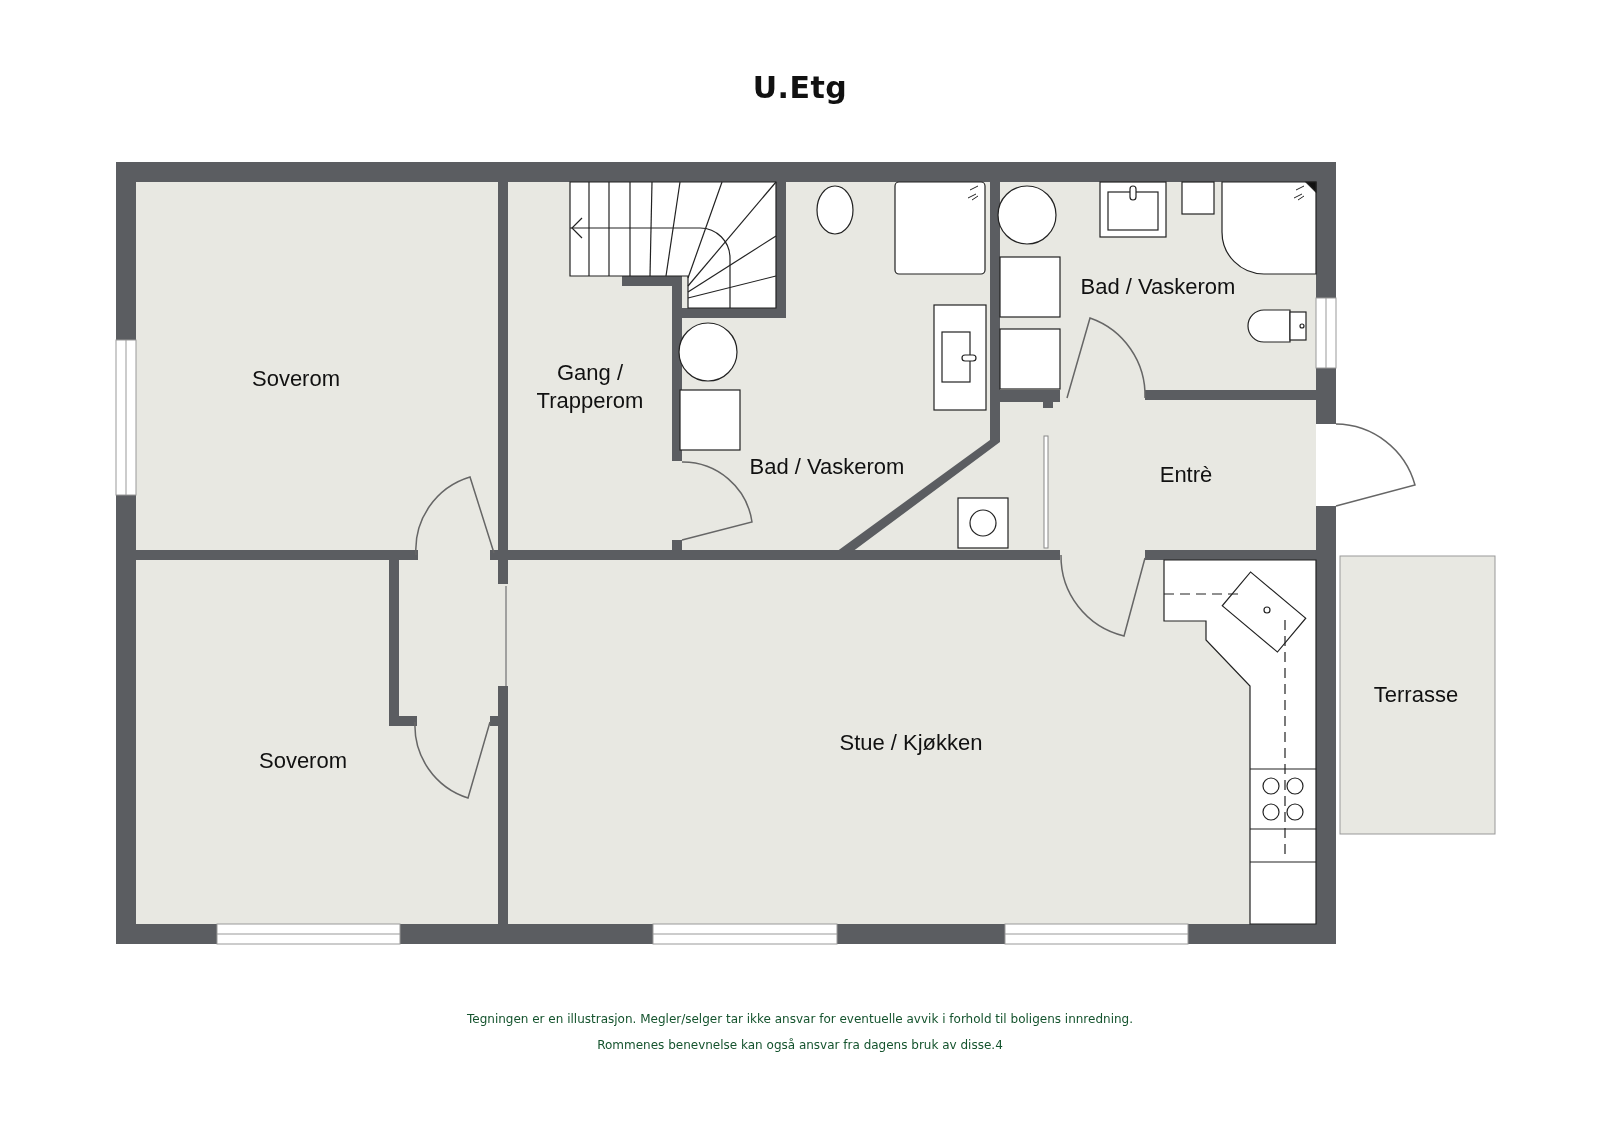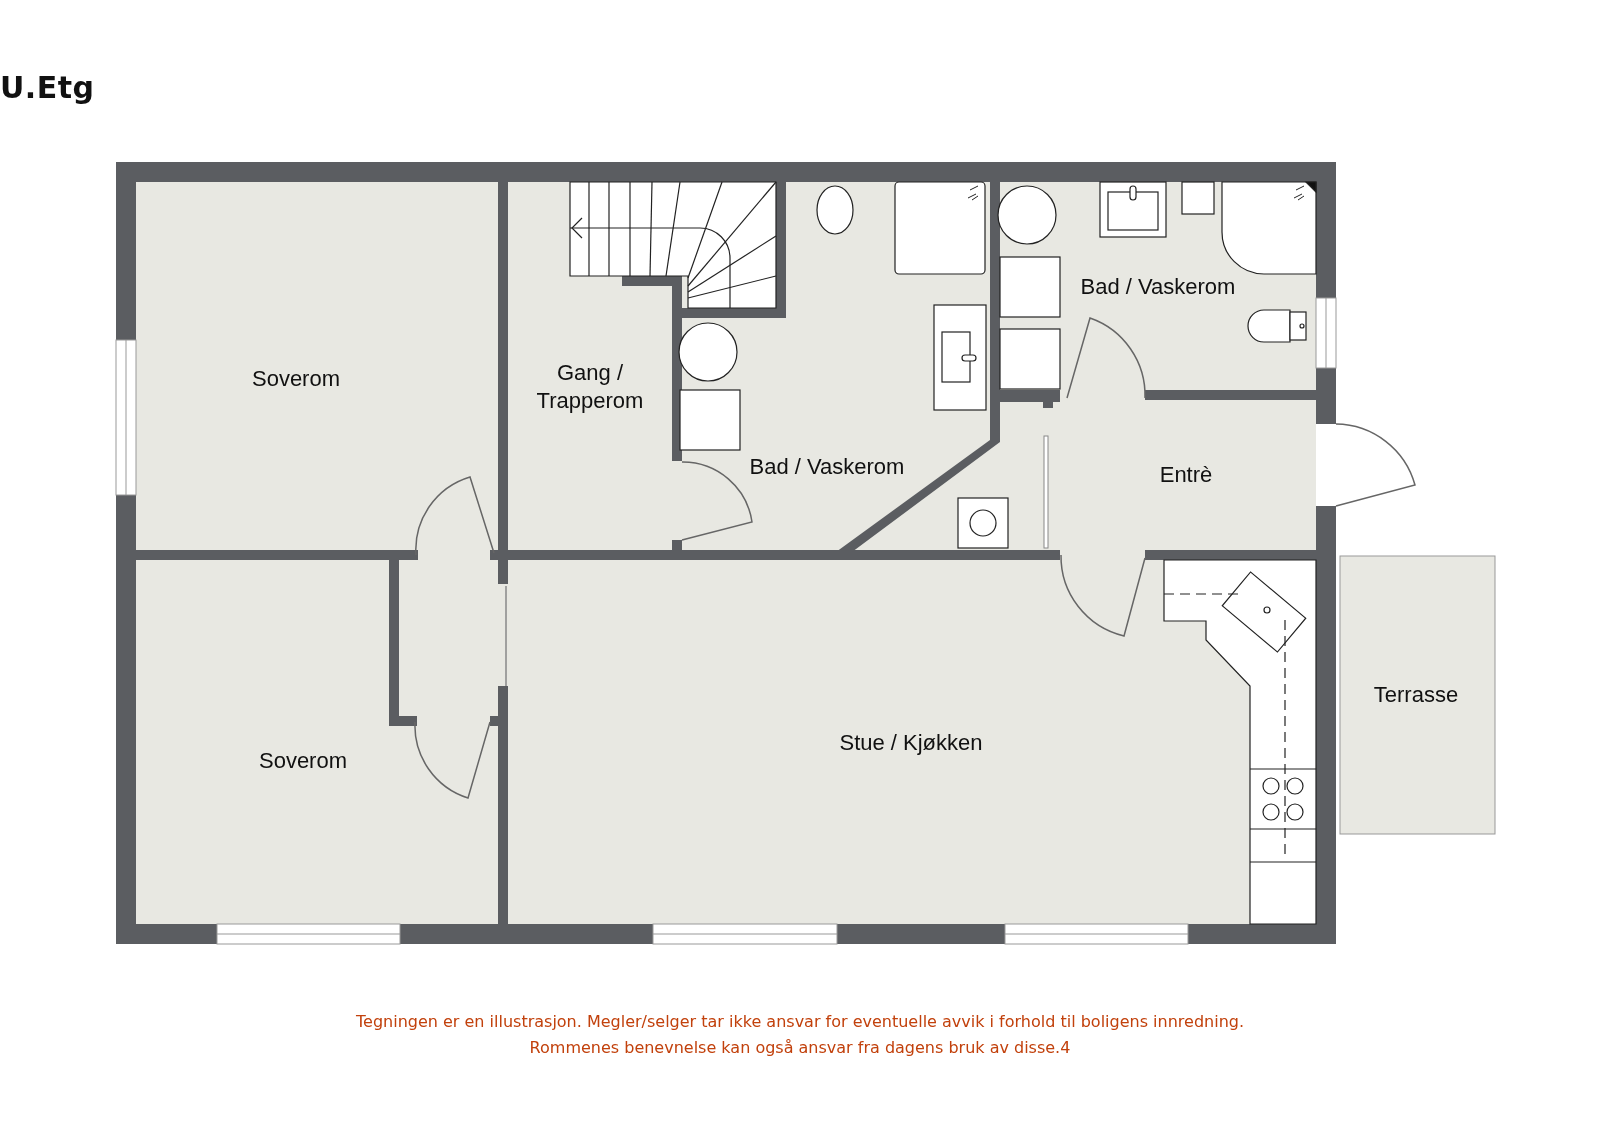--- a/index.html
+++ b/index.html
@@ -1,20 +1,20 @@
 <!DOCTYPE html>
 <html><head>
 <meta charset="utf-8">
 <style>
   html, body { margin: 0; padding: 0; background: #ffffff; }
   body { width: 1600px; height: 1132px; position: relative; overflow: hidden; font-family: "Liberation Sans", sans-serif; }
-  .title { position: absolute; left: 0; width: 1600px; top: 70px; text-align: left; font-family: "DejaVu Sans", sans-serif; font-weight: bold; font-size: 30px; color: #111; letter-spacing: 0.5px; }
+  .title { position: absolute; left: 0; width: 1600px; top: 70px; text-align: center; font-family: "DejaVu Sans", sans-serif; font-weight: bold; font-size: 30px; color: #111; letter-spacing: 0.5px; }
   svg.plan { position: absolute; left: 0; top: 0; }
   .room-label { font-family: "Liberation Sans", sans-serif; font-size: 22px; fill: #111; }
-  .disclaimer { position: absolute; left: 0; width: 1600px; text-align: center; font-family: "DejaVu Sans", sans-serif; font-size: 16px; color: #c2410c; }
+  .disclaimer { position: absolute; left: 0; width: 1600px; text-align: center; font-family: "DejaVu Sans", sans-serif; font-size: 12px; color: #14532d; }
   .d1 { top: 1012px; }
   .d2 { top: 1038px; }
 </style>
 </head>
 <body>
 
 <div class="title">U.Etg</div>
 
 <svg class="plan" width="1600" height="1132" viewBox="0 0 1600 1132">
 

